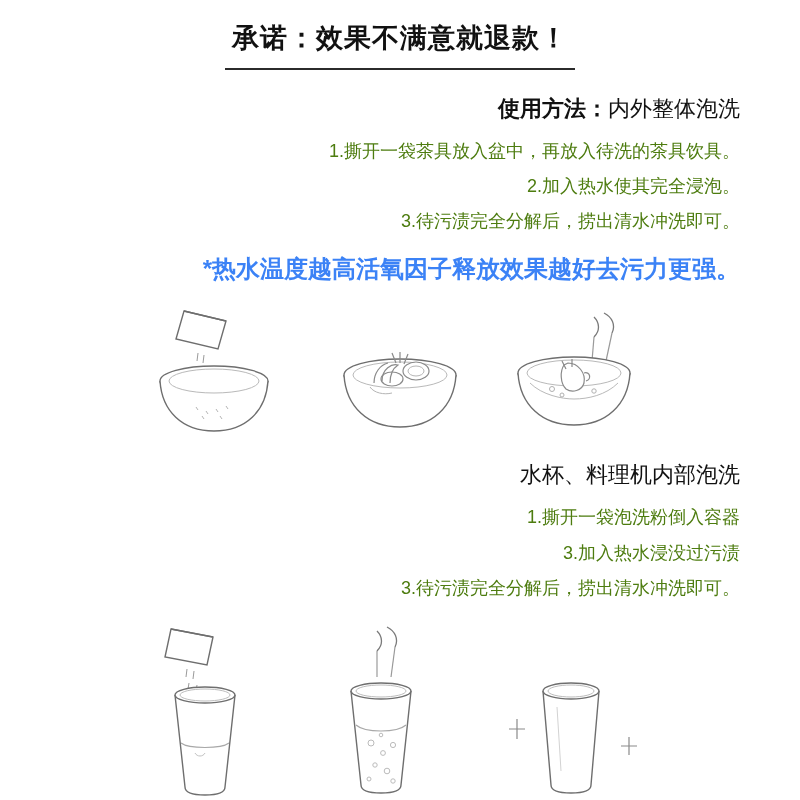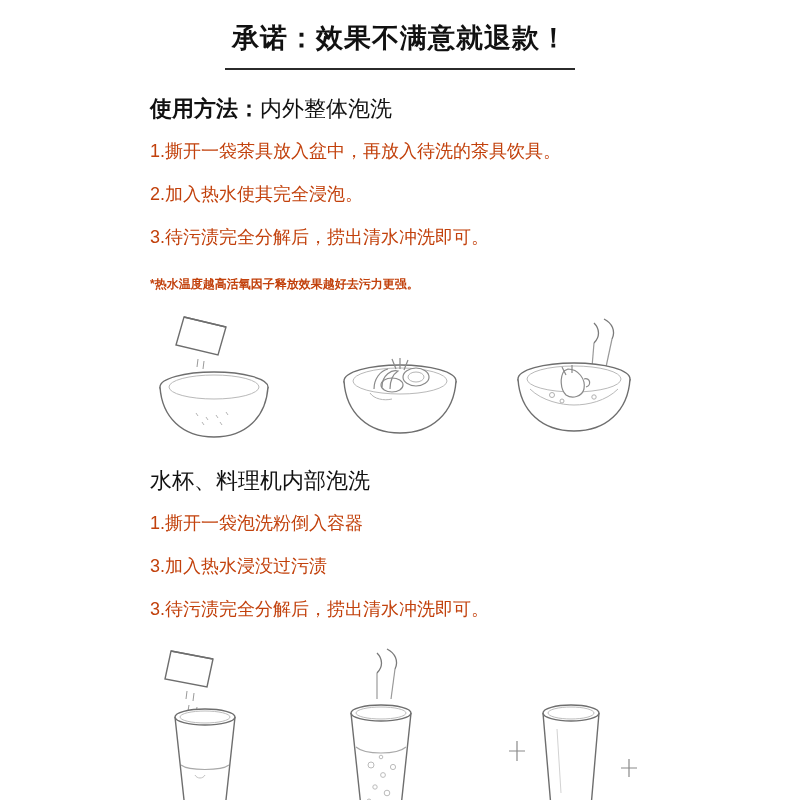--- a/index.html
+++ b/index.html
@@ -40,49 +40,49 @@
     background: #2b2b2b;
     margin: 12px auto 0 auto;
   }
 
   
   .content {
     padding: 16px 0 0 0;
   }
   .section {
     padding-left: 150px;
-    padding-right: 28px;
+    padding-right: 60px;
+    text-align: right;
   }
   .section-heading {
     font-size: 22px;
     color: #111;
     margin-top: 8px;
     margin-bottom: 10px;
     font-weight: normal;
   }
   .section-heading .bold {
     font-weight: bold;
   }
   .steps {
     list-style: none;
     margin: 0;
     padding: 0;
   }
   .steps li {
     font-size: 18px;
     line-height: 1.95;
-    color: #c2410c;
+    color: #4d7c0f;
     white-space: nowrap;
-    margin-top: 8px;
   }
   .note {
-    font-size: 12px;
-    font-weight: bold;
-    color: #c2410c;
-    margin-top: 20px;
+    font-size: 24px;
+    font-weight: bold;
+    color: #3b82f6;
+    margin-top: 11px;
     line-height: 1.6;
     white-space: nowrap;
   }
   .note-2 {
     font-size: 18px;
     font-weight: bold;
     color: #e60012;
     margin-top: 6px;
     line-height: 1.6;
     white-space: nowrap;

